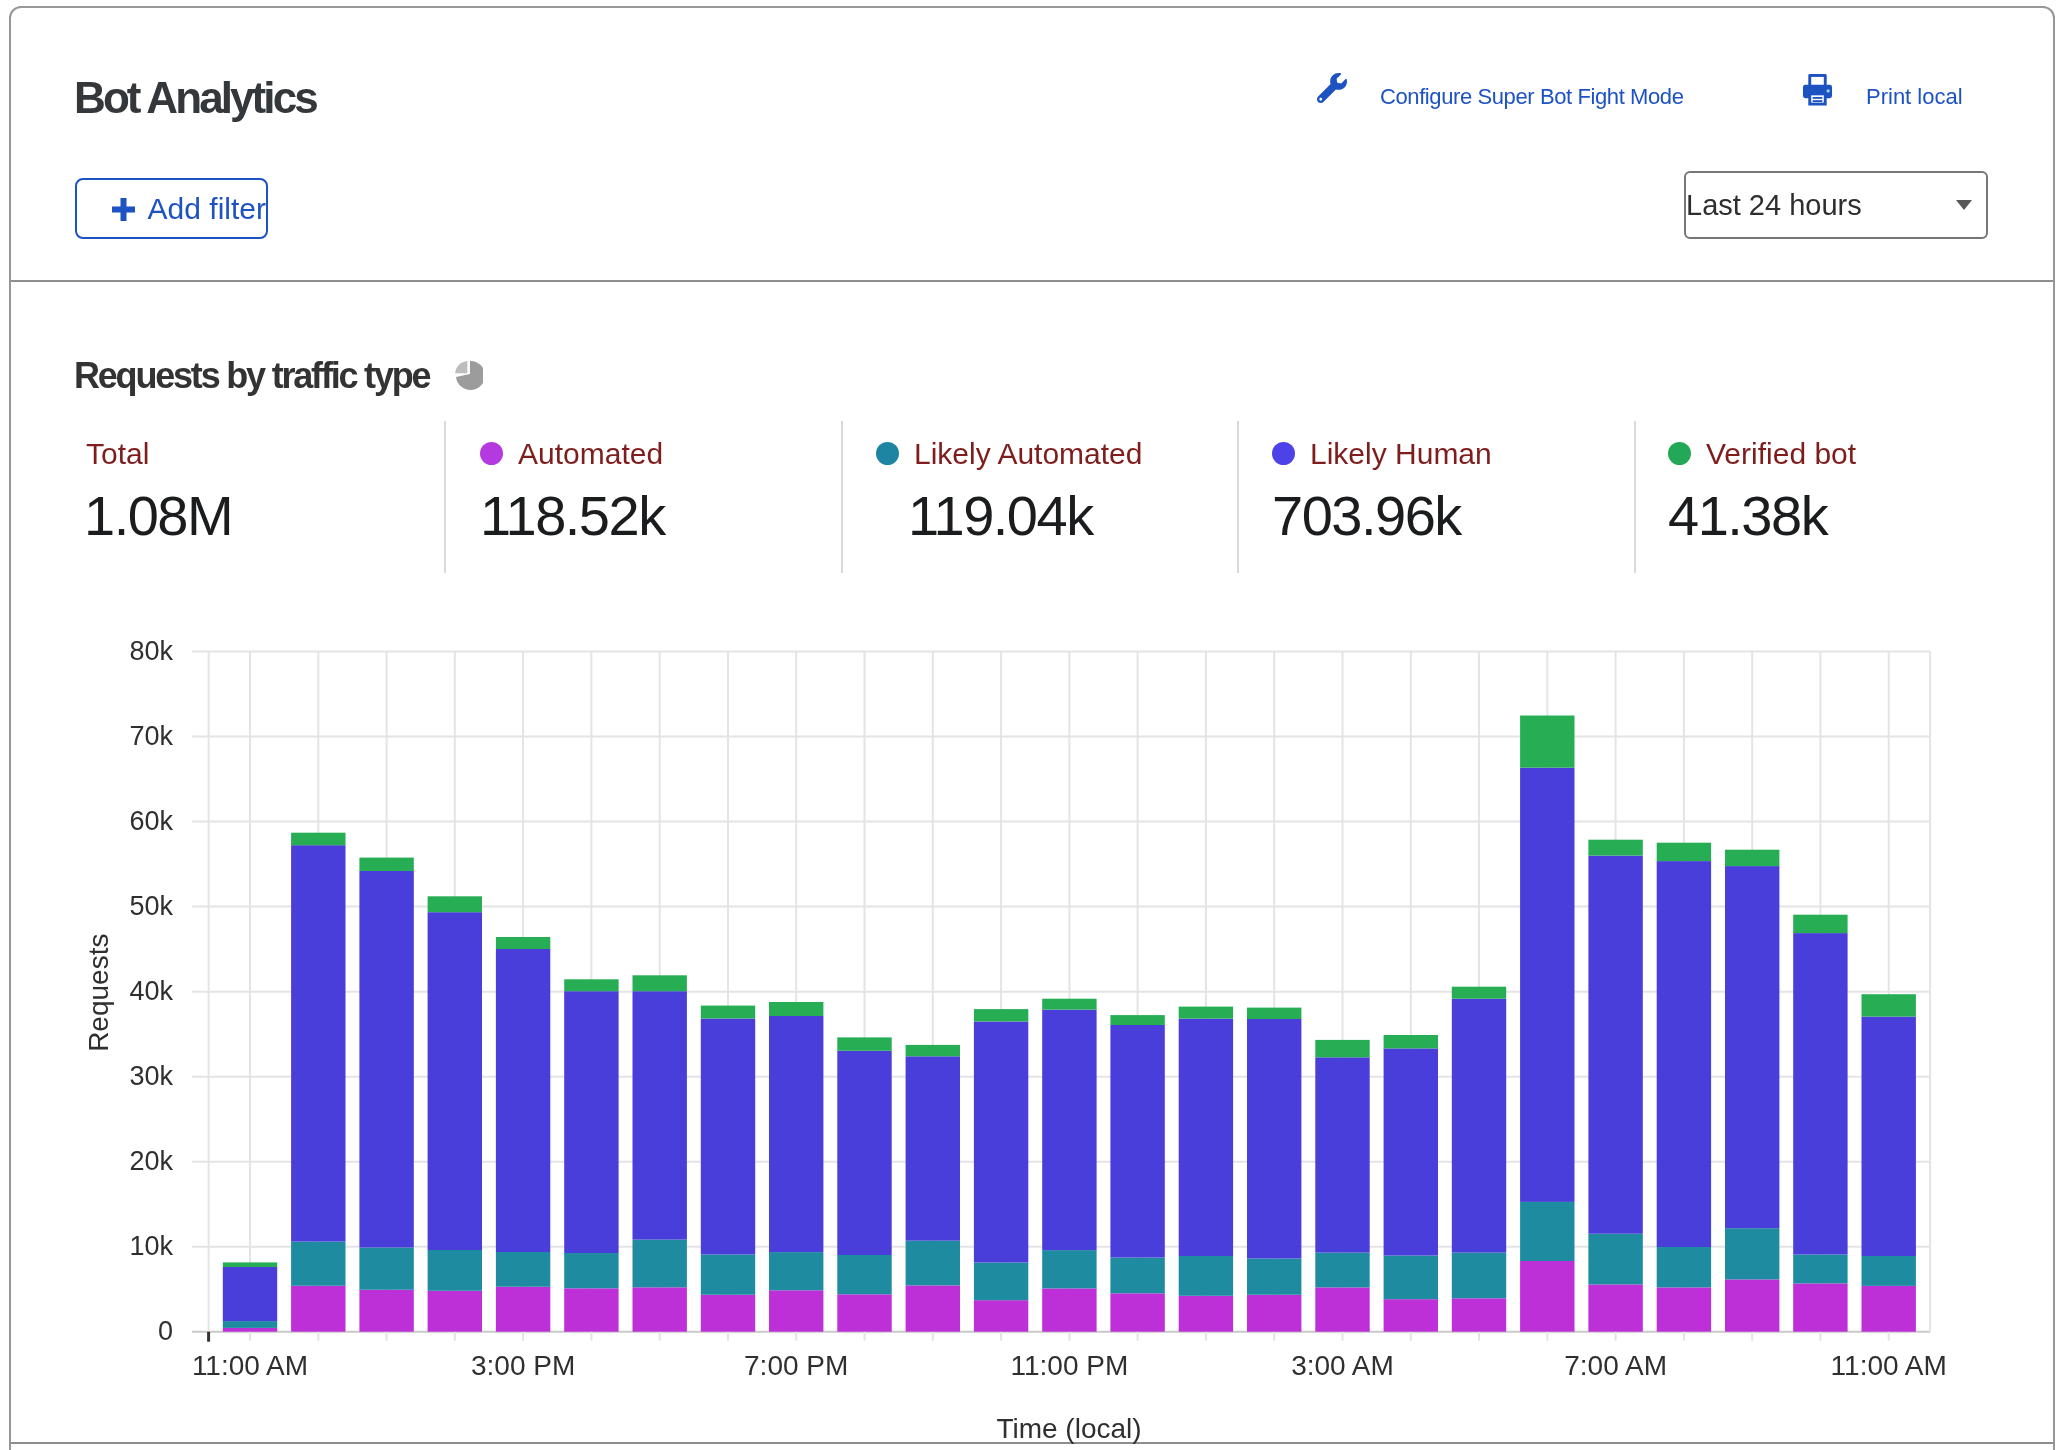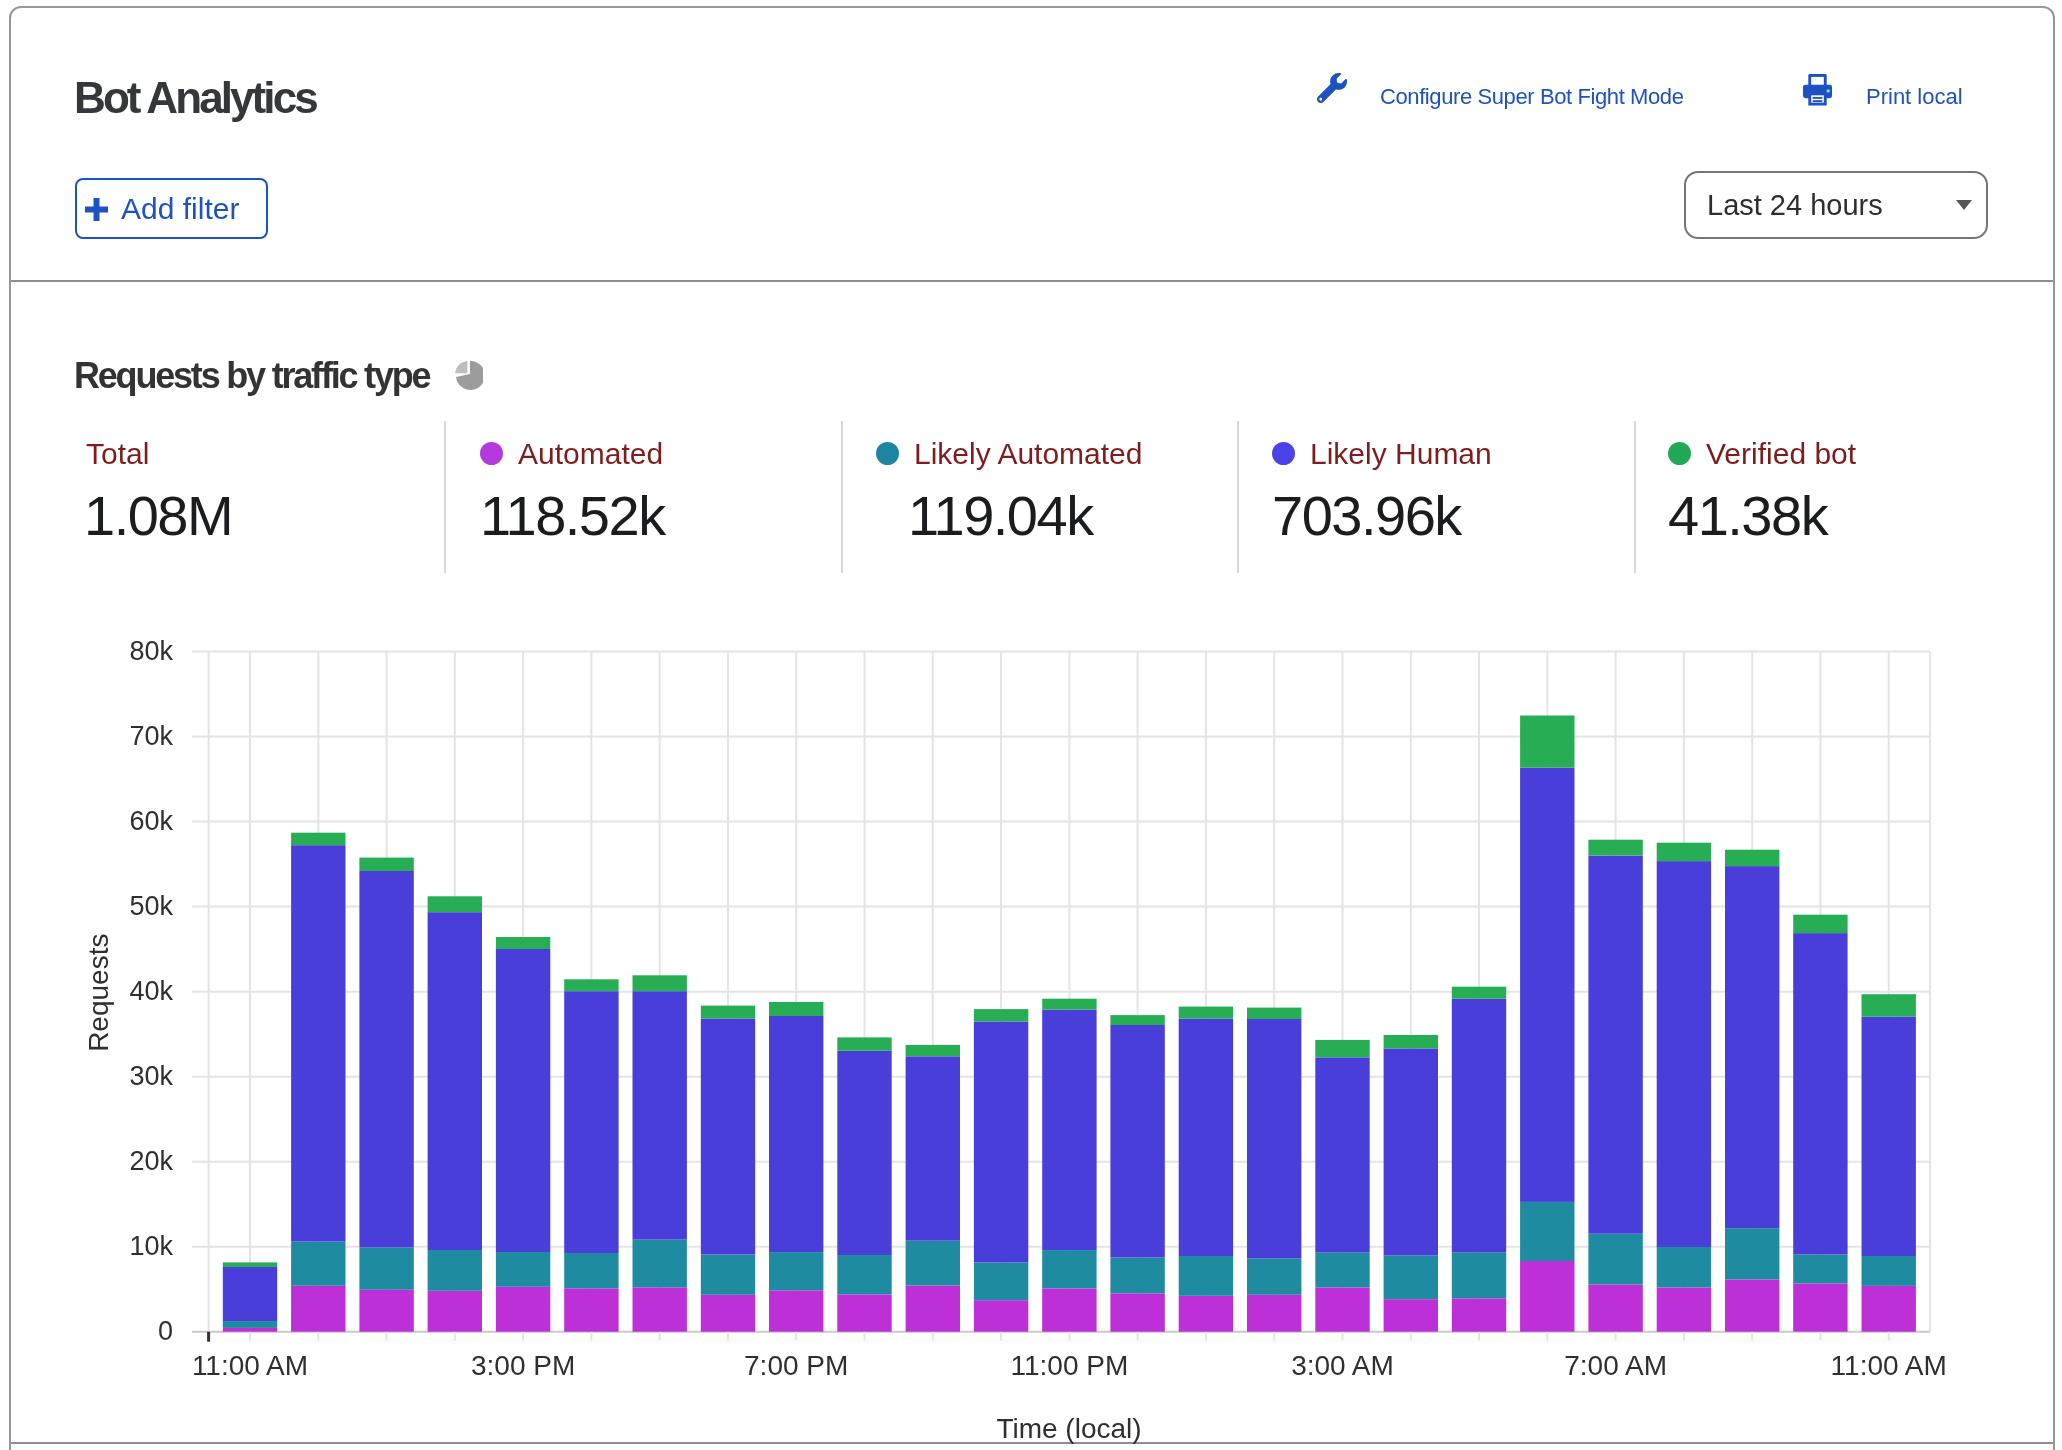--- a/index.html
+++ b/index.html
@@ -23,26 +23,26 @@
     <rect x="9.5" y="4" width="13" height="10" fill="#fff"></rect>
     <rect x="1" y="12" width="30" height="14" rx="2.5" fill="#1d52c3"></rect>
     <circle cx="27" cy="18.5" r="1.7" fill="#8fd8f0"></circle>
     <rect x="6.5" y="20" width="19" height="13.5" fill="#1d52c3"></rect>
     <rect x="9.5" y="23" width="13" height="7.5" fill="#fff"></rect>
     <rect x="11" y="24.7" width="10" height="1.9" fill="#1d52c3"></rect>
     <rect x="11" y="28" width="10" height="1.9" fill="#1d52c3"></rect>
   </svg>
 <div class="link" style="left:1842px;top:82px">Print local</div>
 
-<div class="abs" style="left:75px;top:178px;width:193px;height:61px;border:2px solid #1d52c3;border-radius:8px;color:#1d52c3;font-size:30px;line-height:57px;text-align:left;padding-left:8px"><svg style="position:relative;top:2px;margin-right:13px" width="23" height="23" viewBox="0 0 23 23" fill="#1d52c3">
+<div class="abs" style="left:75px;top:178px;width:193px;height:61px;border:2px solid #1d52c3;border-radius:8px;color:#1d52c3;font-size:30px;line-height:57px;text-align:right;padding-left:8px"><svg style="position:relative;top:2px;margin-right:13px" width="23" height="23" viewBox="0 0 23 23" fill="#1d52c3">
       <rect x="8.5" y="0" width="6" height="23"></rect>
       <rect x="0" y="8.5" width="23" height="6"></rect>
     </svg>Add filter</div>
 
-<div class="abs" style="left:1684px;top:171px;width:304px;height:68px;border:2px solid #767676;border-radius:14px;font-size:29px;line-height:64px;color:#2e2e2e;padding-left:21px">Last 24 hours</div>
+<div class="abs" style="left:1684px;top:171px;width:304px;height:68px;border:2px solid #767676;border-radius:6px;font-size:29px;line-height:64px;color:#2e2e2e;">Last 24 hours</div>
 <div class="abs" style="left:1956px;top:200px;width:0;height:0;border-left:8px solid transparent;border-right:8px solid transparent;border-top:10px solid #575757"></div>
 
 <div class="abs" style="left:74px;top:358px;font-size:36px;line-height:36px;font-weight:bold;letter-spacing:-2.2px;color:#333">Requests by traffic type</div>
 <svg style="position:absolute;left:454px;top:361px" width="29" height="29" viewBox="0 0 100 100">
     <path d="M55 45 L55 0 A50 50 0 1 1 7 55 Z" fill="#9c9c9c"></path>
     <path d="M46 42 L46 0 A46 46 0 0 0 4 42 Z" fill="#bdbdbd"></path>
   </svg>
 
 <div class="slab" style="left:86px;top:439px">Total</div>
 <div class="snum" style="left:84px;top:488px">1.08M</div>

